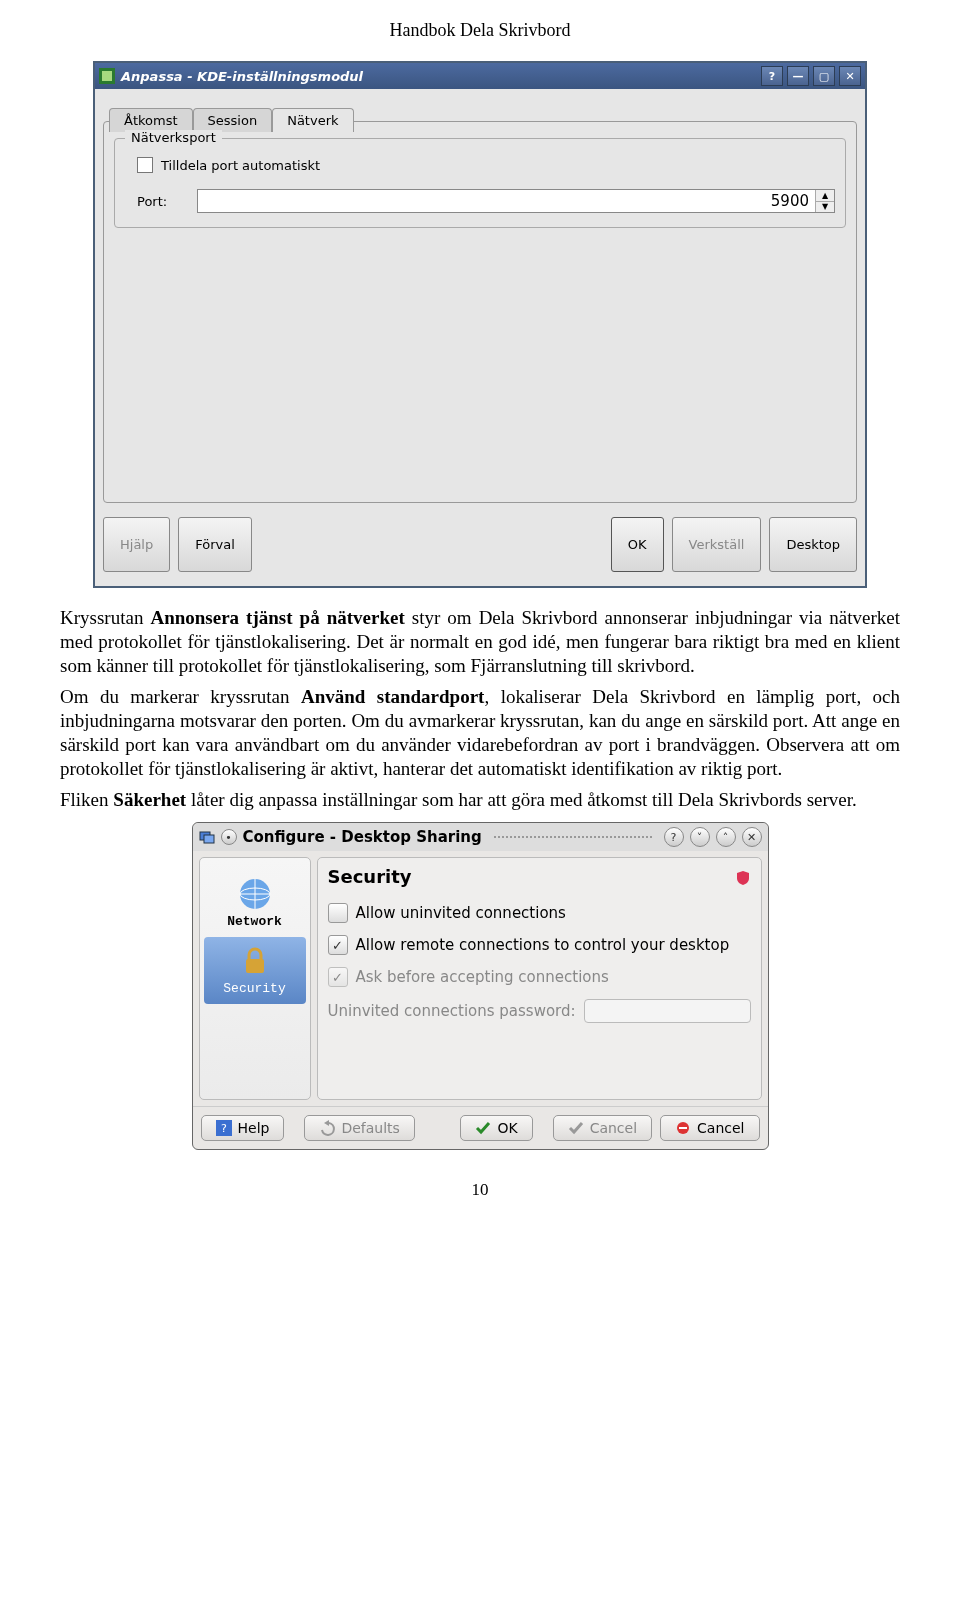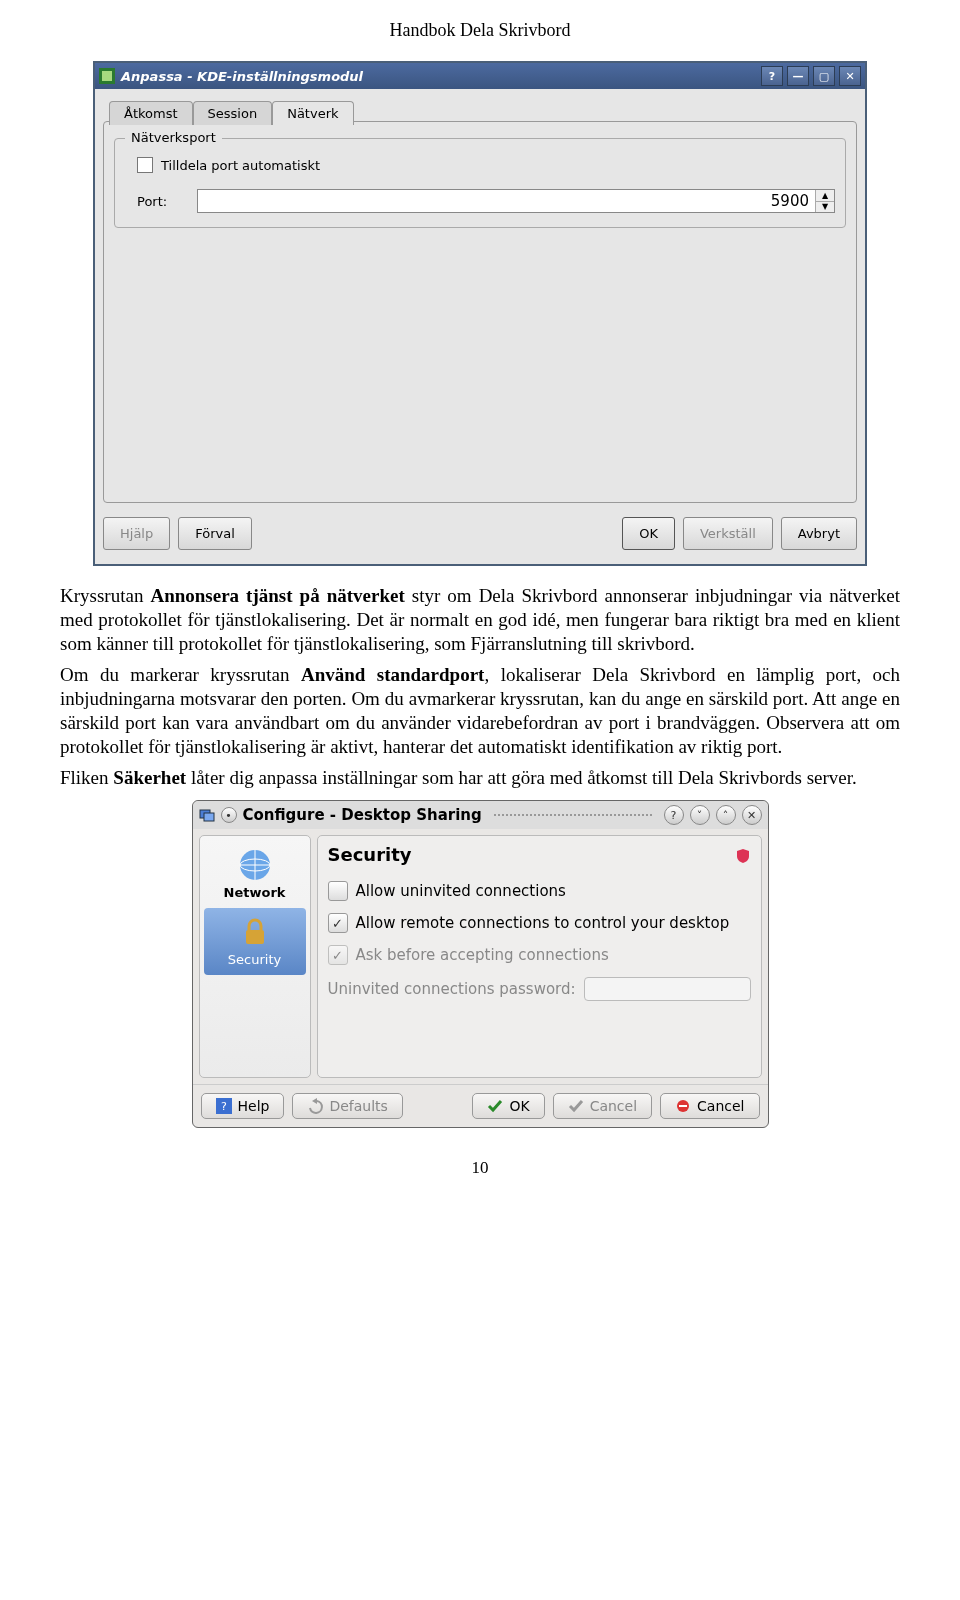--- a/index.html
+++ b/index.html
@@ -63,21 +63,21 @@
     display:flex;
     padding-left:6px;
   }
   .tab {
     border:1px solid #999;
     border-bottom:none;
     background:#e6e6e6;
     padding:4px 14px;
     margin-right:0;
     position:relative;
-    top:4px;
+    top:11px;
     border-radius:4px 4px 0 0;
     color:#000;
     cursor:pointer;
   }
   .tab.inactive { background:#d6d6d6; }
   .tab-panel {
     border:1px solid #999;
     background:#e6e6e6;
     border-radius:4px;
     padding:10px;
@@ -121,21 +121,21 @@
   .dlgbtns {
     display:flex;
     gap:8px;
     margin-top:10px;
     padding:4px 0 6px 0;
   }
   .dlgbtns .spacer{flex:1;}
   .kbtn {
     border:1px solid #888;
     background:linear-gradient(to bottom,#f4f4f4,#d8d8d8);
-    padding:8px 16px;
+    padding:19px 16px;
     border-radius:3px;
     font-size:13px;
     cursor:pointer;
   }
   .kbtn.disabled { color:#888; }
   .kbtn.default { border:1px solid #555; }
 
   
   .para {
     font-size: 19px;
@@ -182,21 +182,22 @@
   .win2-body {
     display:flex;
     padding:6px;
     gap:6px;
   }
   .sidebar {
     width:110px;
     background:linear-gradient(to bottom,#f6f6f6,#ebebeb);
     border:1px solid #bbb;
     border-radius:5px;
-    padding:5px 0;
+    padding:12px 0;
+    font-family:Liberation Mono, monospace;
   }
   .side-item {
     text-align:center;
     padding:6px 4px 8px 4px;
     font-size:13px;
     cursor:pointer;
   }
   .side-item.selected {
     background:linear-gradient(to bottom,#8fb4e6,#5a86c6);
     color:#fff;
@@ -238,21 +239,21 @@
     display:flex;gap:8px;padding:8px;
     border-top:1px solid #ccc;
   }
   .dlgbtns2 .spacer{flex:1;}
   .pbtn {
     display:flex;align-items:center;gap:6px;
     border:1px solid #999;border-radius:5px;
     background:linear-gradient(to bottom,#f8f7f6,#dedcda);
     padding:4px 14px;font-size:14px;cursor:pointer;
   }
-  .pbtn.disabled{color:#888;}
+  .pbtn.disabled{color:#888;margin-left:12px;}
   .mini-icon{width:16px;height:16px;display:inline-block;}
 
   .pagenum { text-align:center; font-size:17px; margin-top:30px; }
 </style>
 </head>
 <body>
 
 <div class="page">
   <div class="doc-header">Handbok Dela Skrivbord</div>
 
@@ -295,21 +296,21 @@
             </div>
           </div>
         </div>
       </div>
       <div class="dlgbtns">
         <span class="kbtn disabled"><span>Hjälp</span></span>
         <span class="kbtn"><span>Förval</span></span>
         <span class="spacer"></span>
         <span class="kbtn default"><span>OK</span></span>
         <span class="kbtn disabled"><span>Verkställ</span></span>
-        <span class="kbtn"><span>Avbryt</span></span>
+        <span class="kbtn"><span>Desktop</span></span>
       </div>
     </div>
   </div>
 
   <p class="para">
     <span>Kryssrutan </span><b>Annonsera tjänst på nätverket</b><span> styr om Dela Skrivbord annonserar inbjudningar via nätverket med protokollet för tjänstlokalisering. Det är normalt en god idé, men fungerar bara riktigt bra med en klient som känner till protokollet för tjänstlokalisering, som Fjärranslutning till skrivbord.</span>
   </p>
   <p class="para">
     <span>Om du markerar kryssrutan </span><b>Använd standardport</b><span>, lokaliserar Dela Skrivbord en lämplig port, och inbjudningarna motsvarar den porten. Om du avmarkerar kryssrutan, kan du ange en särskild port. Att ange en särskild port kan vara användbart om du använder vidarebefordran av port i brandväggen. Observera att om protokollet för tjänstlokalisering är aktivt, hanterar det automatiskt identifikation av riktig port.</span>
   </p>

